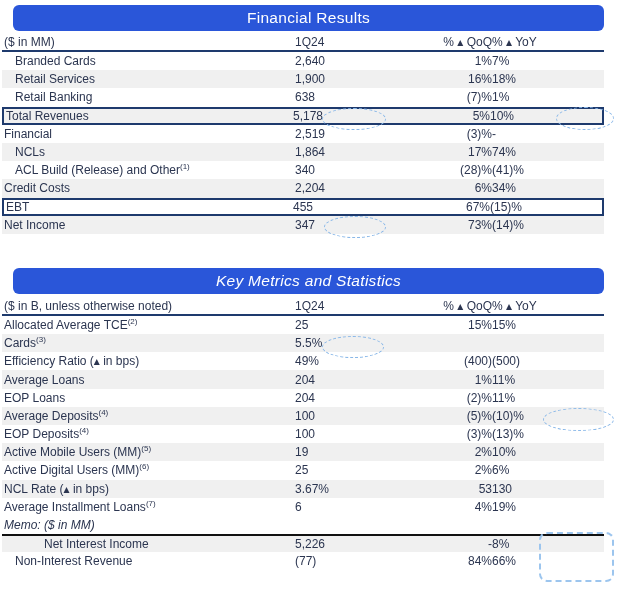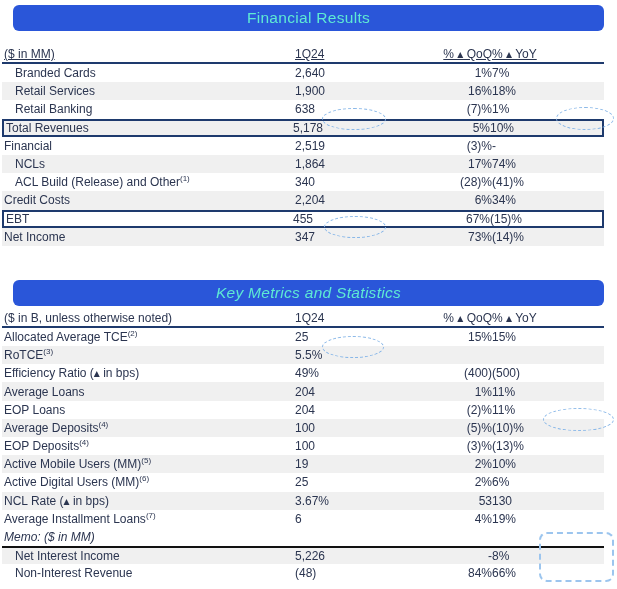--- a/index.html
+++ b/index.html
@@ -11,59 +11,59 @@
     background: #ffffff;
     font-family: "Liberation Sans", sans-serif;
     color: #2b3550;
     overflow: hidden;
   }
   .title-bar {
     margin: 0 13px;
     height: 26px;
     background: #2a56d9;
     border-radius: 6px;
-    color: #5eead4;
+    color: #ffffff;
     display: flex;
     align-items: center;
     justify-content: center;
     font-size: 15.5px;
     letter-spacing: 0.3px;
   }
   .t1 .title-bar { margin-top: 5px; }
   .t2 .title-bar { margin-top: 34px; font-style: italic; }
   .table-body { margin: 0 13px 0 2px; }
   .thead {
     display: flex;
     align-items: flex-end;
     height: 19px;
     border-bottom: 2px solid #1e3a6d;
     font-size: 12px;
     padding-bottom: 1px;
   }
-  .t1 .thead { margin-top: 14px; text-decoration: underline; }
+  .t1 .thead { margin-top: 2px; }
   .t2 .thead { margin-top: 3px; }
   .row {
     display: flex;
     align-items: center;
     height: 18.2px;
     font-size: 12px;
   }
   .cell { white-space: nowrap; }
   .cell.label { flex: 1; padding-left: 2px; text-align: left; }
   .cell.label.indent { padding-left: 13px; }
   .cell.v1 { width: 90px;  text-align: left; }
   .cell.v2 { width: 107px; text-align: right; }
   .cell.v3 { width: 112px; text-align: left; }
   .shaded {
     background-color: #f0f0f0;
     background-image: radial-gradient(#d9d9d9 0.7px, rgba(0,0,0,0) 0.7px);
     background-size: 4px 4px;
   }
   .boxed { border: 2px solid #1e3a6d; }
-  .black-top { border-top: 2px solid #111111; }
+  .black-top { border-top: 2px solid #111111; padding-left: 29px; }
   .memo .label { font-style: italic; }
   sup { font-size: 8px; vertical-align: super; line-height: 0; }
   .ellipse {
     position: absolute;
     border: 1.6px dashed #8ab8e8;
     border-radius: 50%;
     pointer-events: none;
   }
   .dashed-rect {
     position: absolute;
@@ -170,21 +170,21 @@
         <div class="cell v3">% ▴ YoY</div>
       </div>
 
       <div class="row">
         <div class="cell label"><span>Allocated Average TCE</span><sup>(2)</sup></div>
         <div class="cell v1">25</div>
         <div class="cell v2">15%</div>
         <div class="cell v3">15%</div>
       </div>
       <div class="row shaded">
-        <div class="cell label"><span>RoTCE</span><sup>(3)</sup></div>
+        <div class="cell label"><span>Cards</span><sup>(3)</sup></div>
         <div class="cell v1">5.5%</div>
         <div class="cell v2"></div>
         <div class="cell v3"></div>
       </div>
       <div class="row">
         <div class="cell label"><span>Efficiency Ratio (▴ in bps)</span><sup></sup></div>
         <div class="cell v1">49%</div>
         <div class="cell v2">(400)</div>
         <div class="cell v3">(500)</div>
       </div>
@@ -243,21 +243,21 @@
         <div class="cell v3"></div>
       </div>
       <div class="row shaded black-top">
         <div class="cell label indent"><span>Net Interest Income</span><sup></sup></div>
         <div class="cell v1">5,226</div>
         <div class="cell v2">-</div>
         <div class="cell v3">8%</div>
       </div>
       <div class="row">
         <div class="cell label indent"><span>Non-Interest Revenue</span><sup></sup></div>
-        <div class="cell v1">(48)</div>
+        <div class="cell v1">(77)</div>
         <div class="cell v2">84%</div>
         <div class="cell v3">66%</div>
       </div>
     </div>
   </section>
 
   <div class="ellipse e1"></div>
   <div class="ellipse e2"></div>
   <div class="ellipse e3"></div>
   <div class="ellipse e4"></div>

